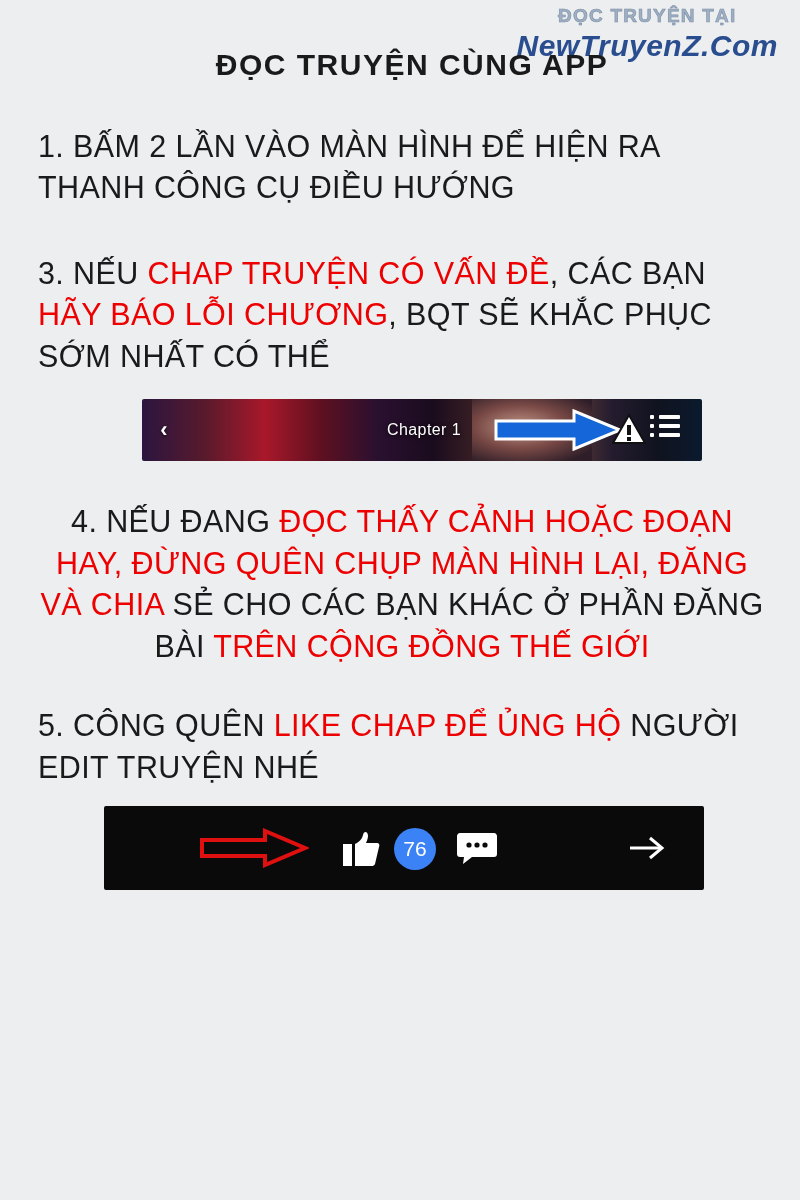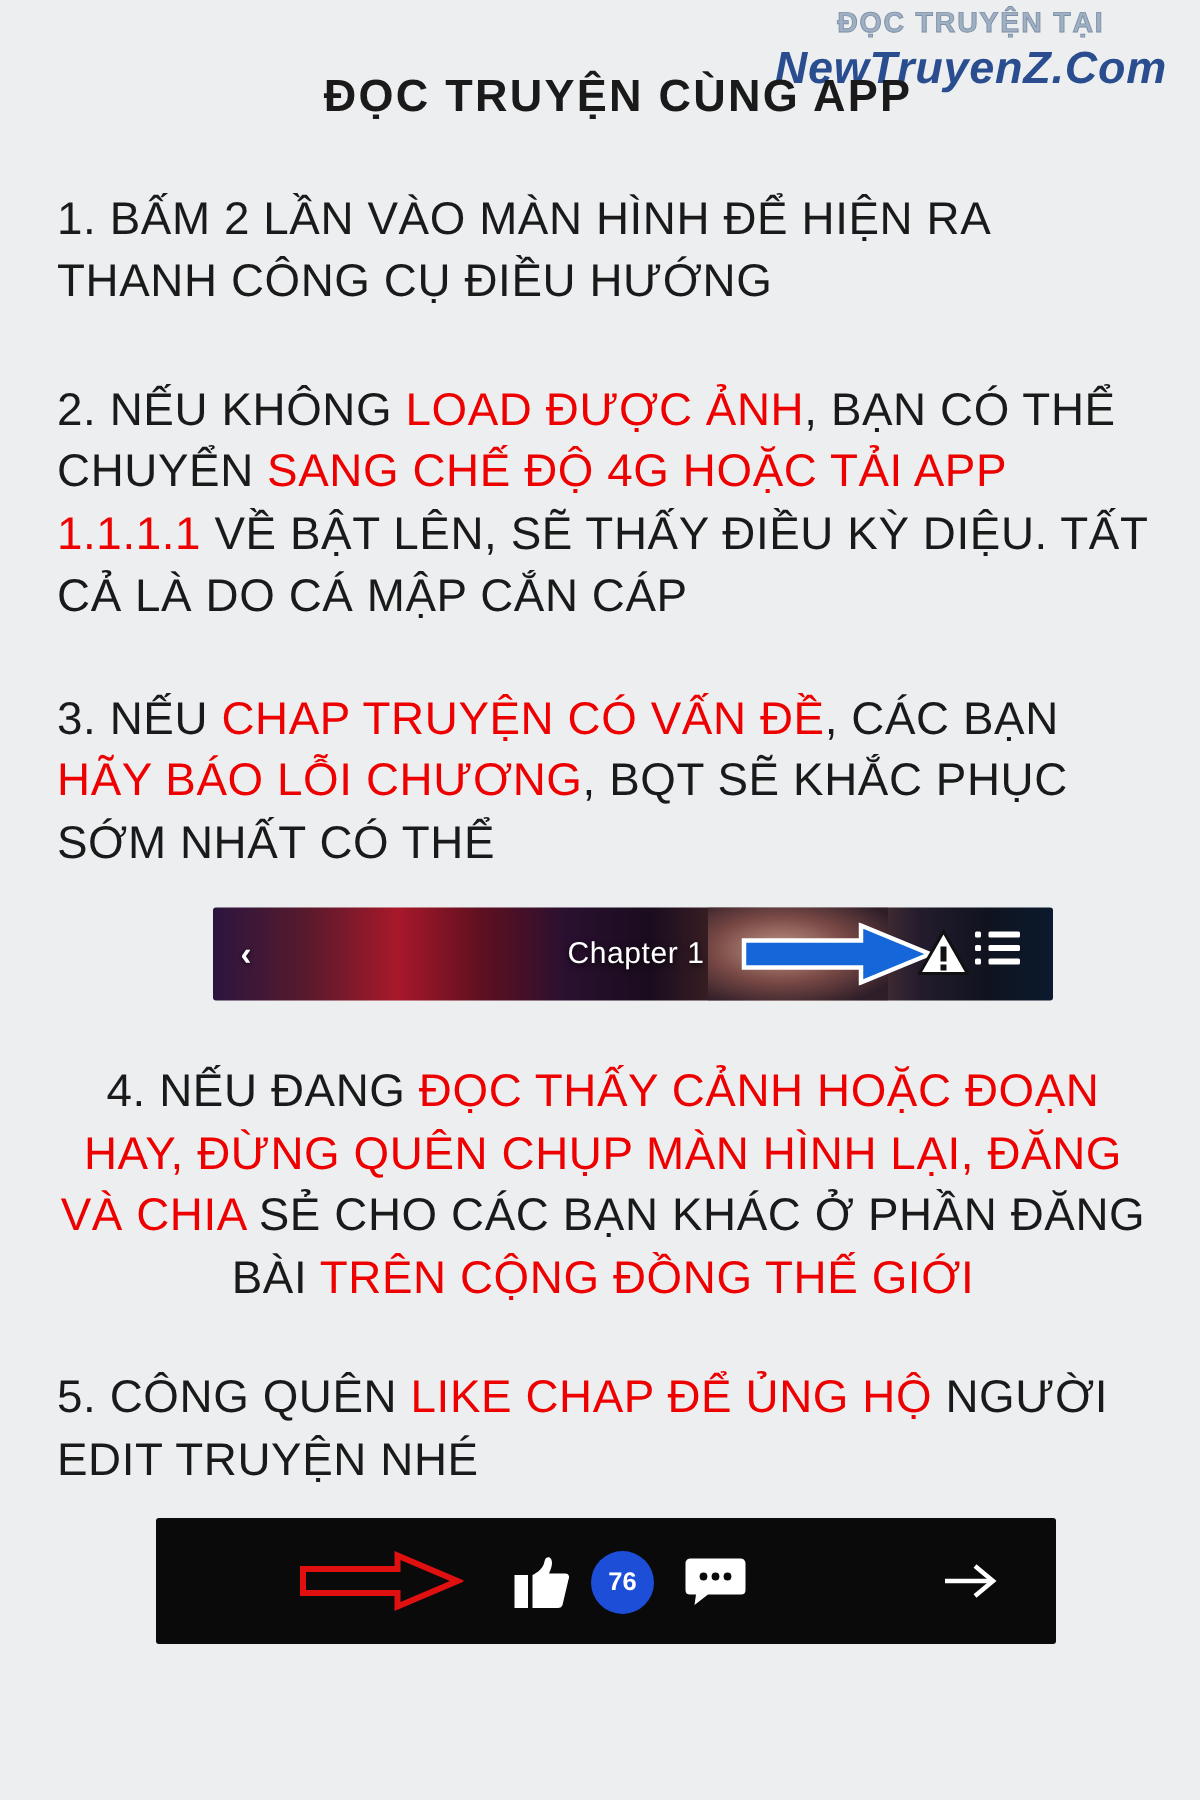--- a/index.html
+++ b/index.html
@@ -114,21 +114,21 @@
     font-size: 22px;
     font-weight: bold;
     text-shadow: 0 1px 3px rgba(0,0,0,.8);
   }
   .nav-chapter {
     position: relative;
     z-index: 3;
     flex: 1;
     text-align: center;
     color: #fff;
-    font-size: 20px;
+    font-size: 16px;
     letter-spacing: .4px;
     text-shadow: 0 1px 4px rgba(0,0,0,.9);
     margin-left: -40px;
   }
   .nav-arrow {
     position: absolute;
     z-index: 5;
     left: 352px;
     top: 10px;
     width: 130px;
@@ -193,24 +193,24 @@
     width: 40px;
     height: 38px;
   }
   .bb-count {
     position: absolute;
     left: 290px;
     top: 22px;
     width: 42px;
     height: 42px;
     border-radius: 50%;
-    background: #1d4ed8;
+    background: #3b82f6;
     color: #fff;
-    font-size: 17px;
-    font-weight: bold;
+    font-size: 21px;
+    font-weight: normal;
     display: flex;
     align-items: center;
     justify-content: center;
   }
   .bb-comment {
     position: absolute;
     left: 352px;
     top: 24px;
     width: 42px;
     height: 36px;
@@ -234,23 +234,20 @@
   </div>
 
   <div class="main-title">ĐỌC TRUYỆN CÙNG APP</div>
 
   <div class="content">
 
     <div class="para p1">
       <span>1.</span><span> BẤM 2 LẦN VÀO MÀN HÌNH ĐỂ HIỆN RA THANH CÔNG CỤ ĐIỀU HƯỚNG</span>
     </div>
 
-    <div class="para p2">
-      <span>2.</span><span> NẾU KHÔNG </span><span class="hl">LOAD ĐƯỢC ẢNH</span><span>, BẠN CÓ THỂ CHUYỂN </span><span class="hl">SANG CHẾ ĐỘ 4G HOẶC TẢI APP 1.1.1.1</span><span> VỀ BẬT LÊN, SẼ THẤY ĐIỀU KỲ DIỆU. TẤT CẢ LÀ DO CÁ MẬP CẮN CÁP</span>
-    </div>
 
     <div class="para p3">
       <span>3.</span><span> NẾU </span><span class="hl">CHAP TRUYỆN CÓ VẤN ĐỀ</span><span>, CÁC BẠN </span><span class="hl">HÃY BÁO LỖI CHƯƠNG</span><span>, BQT SẼ KHẮC PHỤC SỚM NHẤT CÓ THỂ</span>
     </div>
 
     <div class="navbar-mock">
       <div class="nav-back">‹</div>
       <div class="nav-chapter">Chapter 1</div>
 
       <svg class="nav-arrow" viewBox="0 0 130 42">

